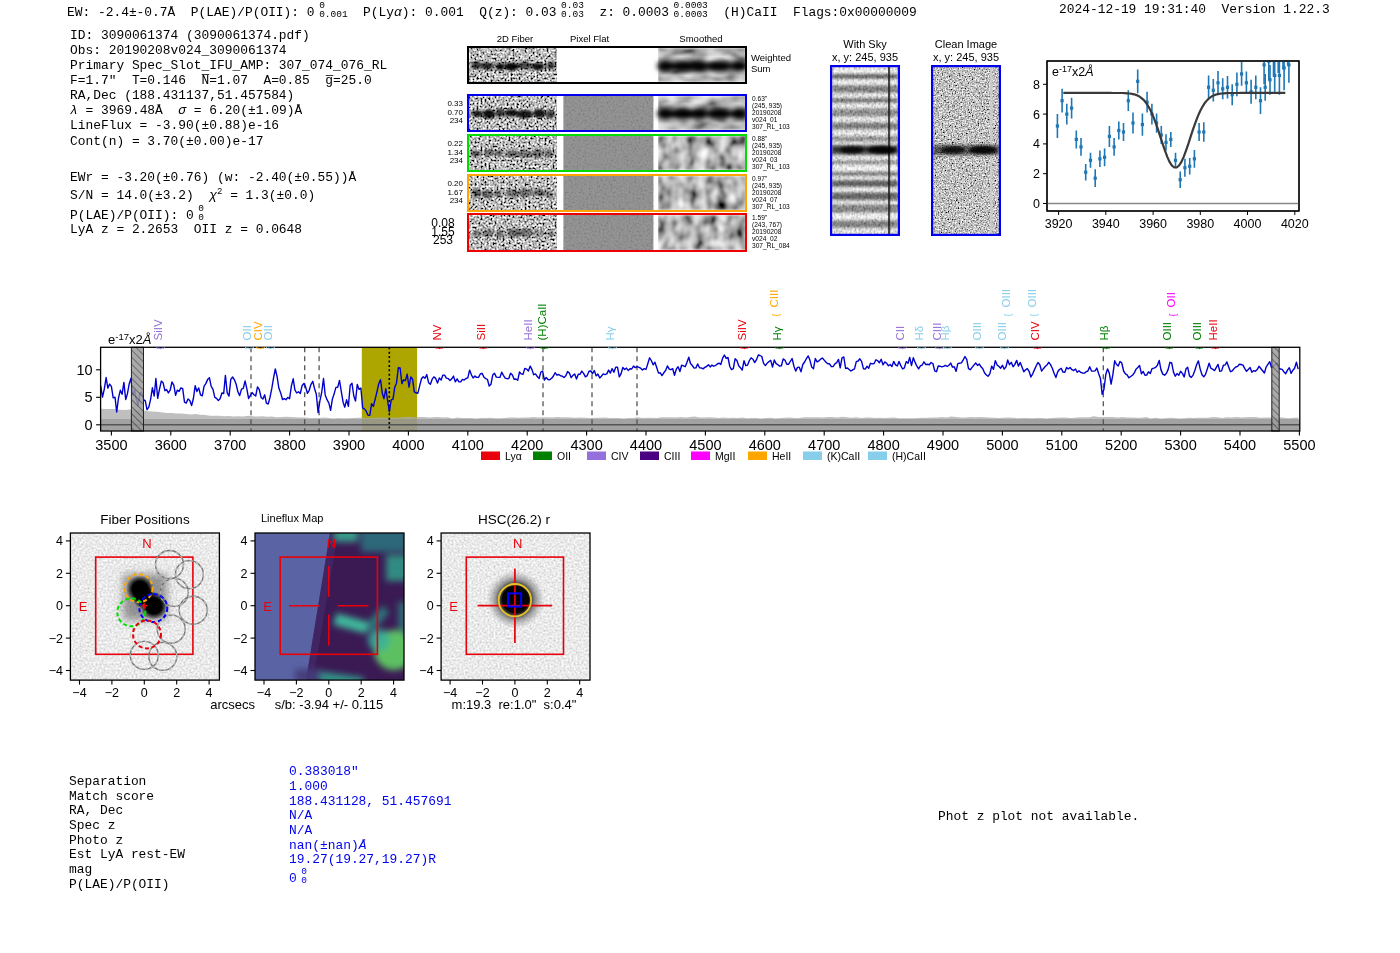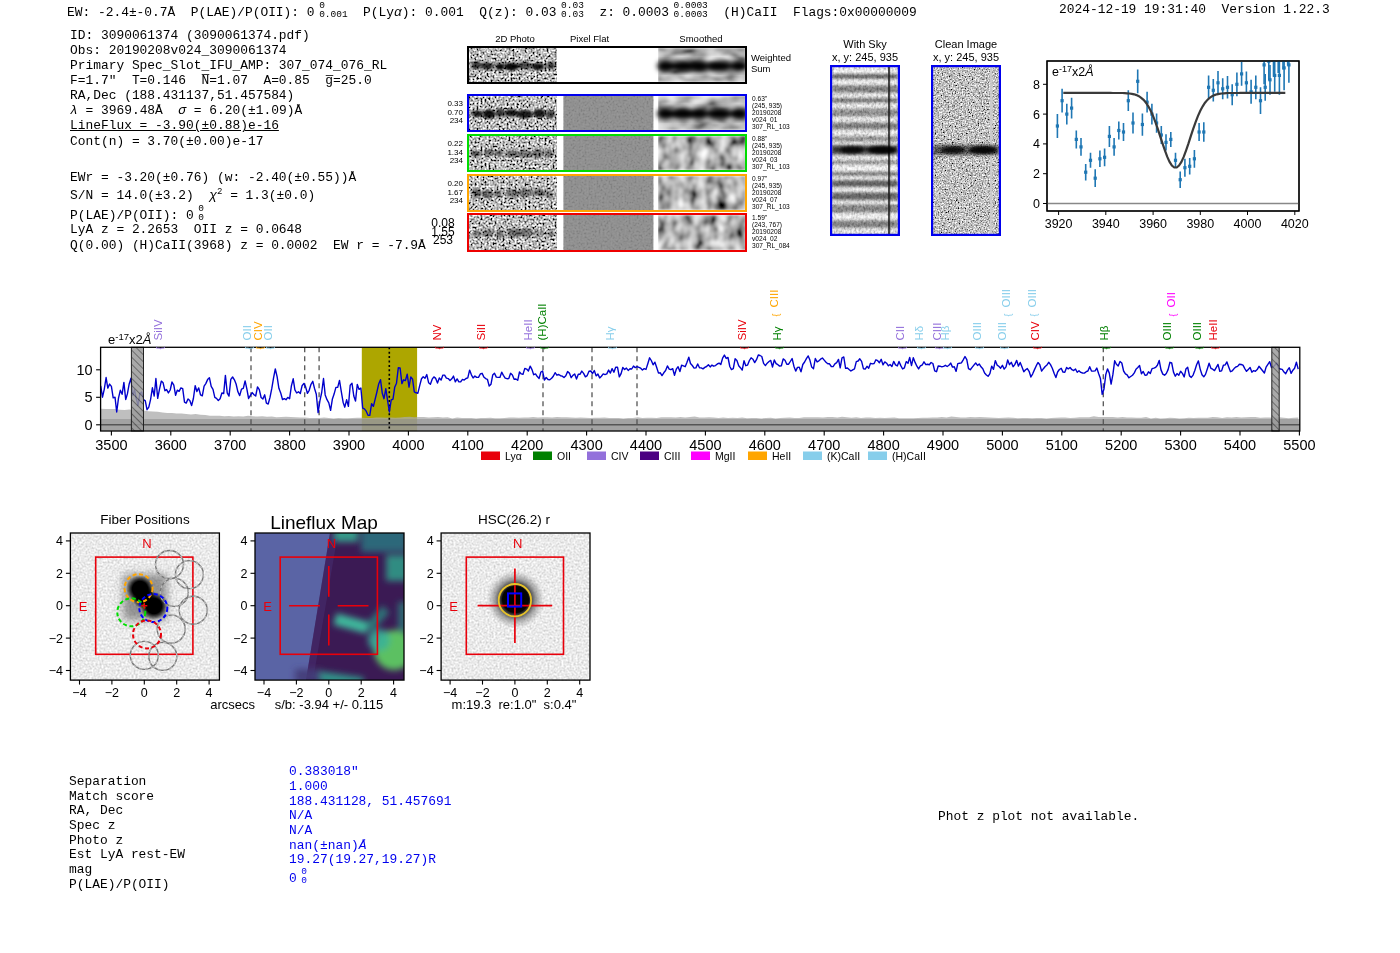--- a/index.html
+++ b/index.html
@@ -9,28 +9,27 @@
 <div id="page">
 
 <div class="mono abs" style="left:67px;top:1px;">EW: -2.4±-0.7Å  P(LAE)/P(OII): 0 <span style="display:inline-block;vertical-align:-1.5px;padding-left:2px;font-size:9.5px;line-height:9.0px;letter-spacing:0">0<br>0.001</span>  P(Ly<i>α</i>): 0.001  Q(z): 0.03 <span style="display:inline-block;vertical-align:-1.5px;padding-left:2px;font-size:9.5px;line-height:9.0px;letter-spacing:0">0.03<br>0.03</span>  z: 0.0003 <span style="display:inline-block;vertical-align:-1.5px;padding-left:2px;font-size:9.5px;line-height:9.0px;letter-spacing:0">0.0003<br>0.0003</span>  (H)CaII  Flags:0x00000009</div>
 <div class="mono abs" style="left:1059px;top:2px;">2024-12-19 19:31:40  Version 1.22.3</div>
 <div class="mono abs" style="left:70px;top:28.0px;">ID: 3090061374 (3090061374.pdf)</div>
 <div class="mono abs" style="left:70px;top:43.0px;">Obs: 20190208v024_3090061374</div>
 <div class="mono abs" style="left:70px;top:58.0px;">Primary Spec_Slot_IFU_AMP: 307_074_076_RL</div>
 <div class="mono abs" style="left:70px;top:73.0px;">F=1.7"  T=0.146  N̅=1.07  A=0.85  g̅=25.0</div>
 <div class="mono abs" style="left:70px;top:88.0px;text-align:right;">RA,Dec (188.431137,51.457584)</div>
 <div class="mono abs" style="left:70px;top:103.2px;"><i>λ</i> = 3969.48Å  <i>σ</i> = 6.20(±1.09)Å</div>
-<div class="mono abs" style="left:70px;top:118.4px;text-decoration:underline;">LineFlux = -3.90(±0.88)e-16</div>
+<div class="mono abs" style="left:70px;top:118.4px;">LineFlux = -3.90(±0.88)e-16</div>
 <div class="mono abs" style="left:70px;top:134.1px;">Cont(n) = 3.70(±0.00)e-17</div>
 <div class="mono abs" style="left:70px;top:169.8px;">EWr = -3.20(±0.76) (w: -2.40(±0.55))Å</div>
 <div class="mono abs" style="left:70px;top:186.6px;">S/N = 14.0(±3.2)  <i>χ</i><sup style="font-size:9px">2</sup> = 1.3(±0.0)</div>
 <div class="mono abs" style="left:70px;top:204.1px;">P(LAE)/P(OII): 0 <span style="display:inline-block;vertical-align:-1.5px;padding-left:2px;font-size:9.5px;line-height:9.0px;letter-spacing:0">0<br>0</span></div>
 <div class="mono abs" style="left:70px;top:221.8px;">LyA z = 2.2653  OII z = 0.0648</div>
-<div class="mono abs" style="left:70px;top:238.4px;">Q(0.00) (H)CaII(3968) z = 0.0002  EW r = -7.9Å</div>
-<div class="abs" style="left:475px;top:33px;width:80px;text-align:center;font-size:9.5px;color:#000;">2D Photo</div>
+<div class="abs" style="left:475px;top:33px;width:80px;text-align:center;font-size:9.5px;color:#000;">2D Fiber</div>
 <div class="abs" style="left:570px;top:33px;width:80px;text-align:left;font-size:9.5px;color:#000;">Pixel Flat</div>
 <div class="abs" style="left:661px;top:33px;width:80px;text-align:center;font-size:9.5px;color:#000;">Smoothed</div>
 <svg class="abs" style="left:467.0px;top:46.0px" width="280" height="38" viewBox="0 0 280 38">
       <defs>
         <filter id="cn0" x="0%" y="0%" width="100%" height="100%">
           <feTurbulence type="fractalNoise" baseFrequency="0.5" numOctaves="2" seed="11"></feTurbulence>
           <feColorMatrix type="saturate" values="0"></feColorMatrix>
           <feComponentTransfer>
             <feFuncR type="linear" slope="3.2" intercept="-1.1"></feFuncR>
             <feFuncG type="linear" slope="3.2" intercept="-1.1"></feFuncG>
@@ -794,21 +793,21 @@
       <line x1="547.3" y1="680.1" x2="547.3" y2="684.6" stroke="#000" stroke-width="1.1"></line>
       <text x="547.3" y="697.1" font-size="12.5" text-anchor="middle" fill="#000">2</text>
       <line x1="436.6" y1="573.3" x2="441.1" y2="573.3" stroke="#000" stroke-width="1.1"></line>
       <text x="433.6" y="577.8" font-size="12.5" text-anchor="end" fill="#000">2</text>
       <line x1="579.7" y1="680.1" x2="579.7" y2="684.6" stroke="#000" stroke-width="1.1"></line>
       <text x="579.7" y="697.1" font-size="12.5" text-anchor="middle" fill="#000">4</text>
       <line x1="436.6" y1="540.9" x2="441.1" y2="540.9" stroke="#000" stroke-width="1.1"></line>
       <text x="433.6" y="545.4" font-size="12.5" text-anchor="end" fill="#000">4</text>
     </svg>
 <div class="abs" style="left:65px;top:512px;width:160px;text-align:center;font-size:13.5px;color:#000;">Fiber Positions</div>
-<div class="abs" style="left:244px;top:512px;width:160px;text-align:center;font-size:19px;color:#000;">Lineflux Map</div>
+<div class="abs" style="left:261px;top:512px;width:160px;text-align:left;font-size:11px;color:#000;">Lineflux Map</div>
 <div class="abs" style="left:434px;top:512px;width:160px;text-align:center;font-size:13.5px;color:#000;">HSC(26.2) r</div>
 <div class="abs" style="left:35px;top:697px;width:220px;text-align:right;font-size:13px;color:#000;white-space:pre;">arcsecs</div>
 <div class="abs" style="left:219px;top:697px;width:220px;text-align:center;font-size:13px;color:#000;white-space:pre;">s/b: -3.94 +/- 0.115</div>
 <div class="abs" style="left:404px;top:697px;width:220px;text-align:center;font-size:13px;color:#000;white-space:pre;">m:19.3  re:1.0"  s:0.4"</div>
 <div class="mono abs" style="left:69px;top:774.1px;">Separation</div>
 <div class="mono abs" style="left:69px;top:788.8px;">Match score</div>
 <div class="mono abs" style="left:69px;top:803.4px;">RA, Dec</div>
 <div class="mono abs" style="left:69px;top:818.1px;">Spec z</div>
 <div class="mono abs" style="left:69px;top:832.7px;">Photo z</div>
 <div class="mono abs" style="left:69px;top:847.4px;">Est LyA rest-EW</div>

